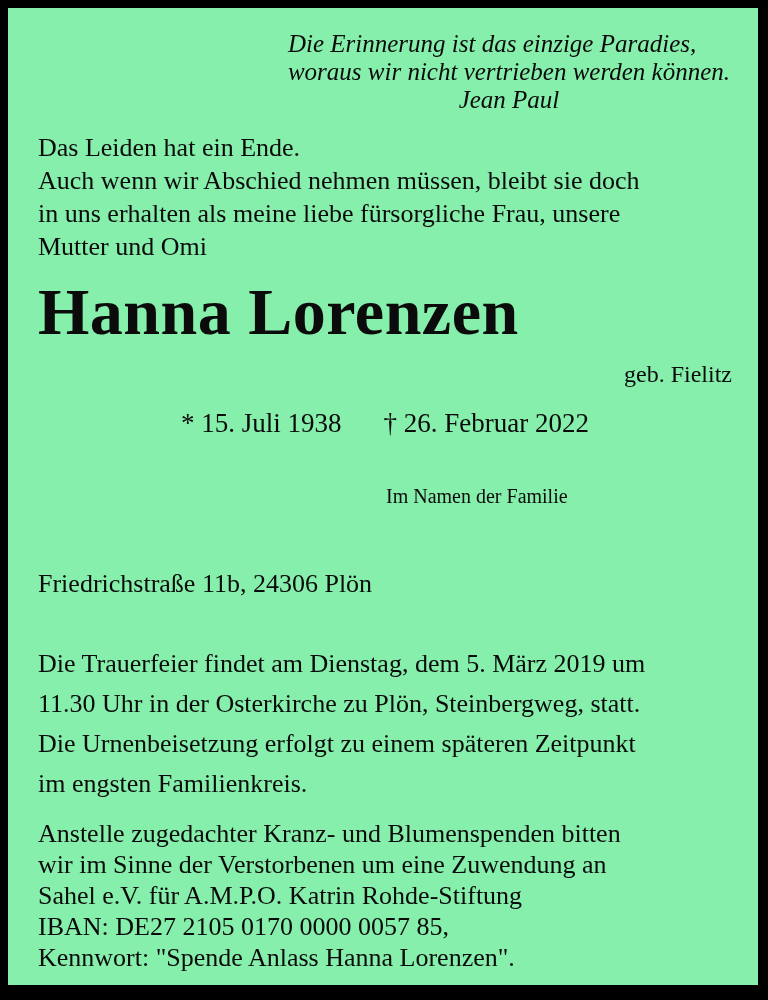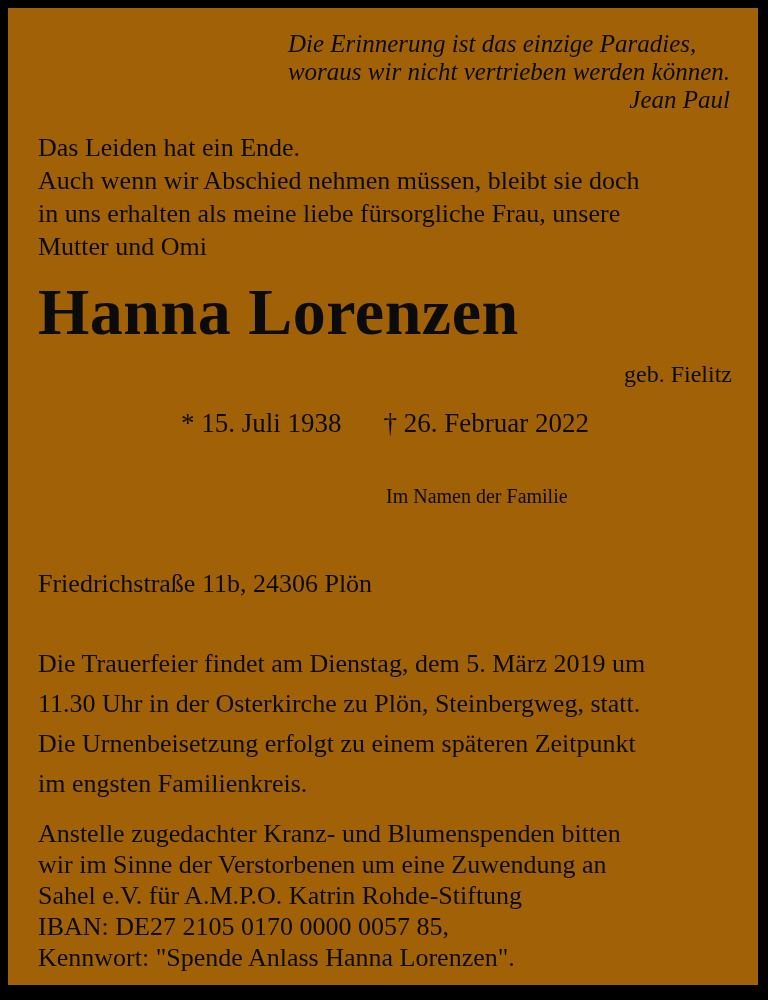--- a/index.html
+++ b/index.html
@@ -7,39 +7,39 @@
   body {
     width: 768px;
     height: 1000px;
     font-family: "Liberation Serif", serif;
     color: #0b0b0b;
     overflow: hidden;
   }
   .page {
     width: 768px;
     height: 1000px;
-    background: #a16207;
+    background: #86efac;
     border-style: solid;
     border-color: #000000;
     border-width: 8px 10px 15px 8px; 
     padding: 22px 26px 0 30px;
   }
   
   .quote {
     width: max-content;
     max-width: 100%;
     margin-left: auto;
     margin-right: 2px;
     font-style: italic;
     font-size: 25px;
     line-height: 28px;
     text-align: left;
   }
   .quote .attribution {
-    text-align: right;
+    text-align: center;
     font-style: italic;
   }
   
   .para {
     font-size: 26px;
     line-height: 33px;
     white-space: pre-line;
   }
   .intro { margin-top: 17px; }
   

